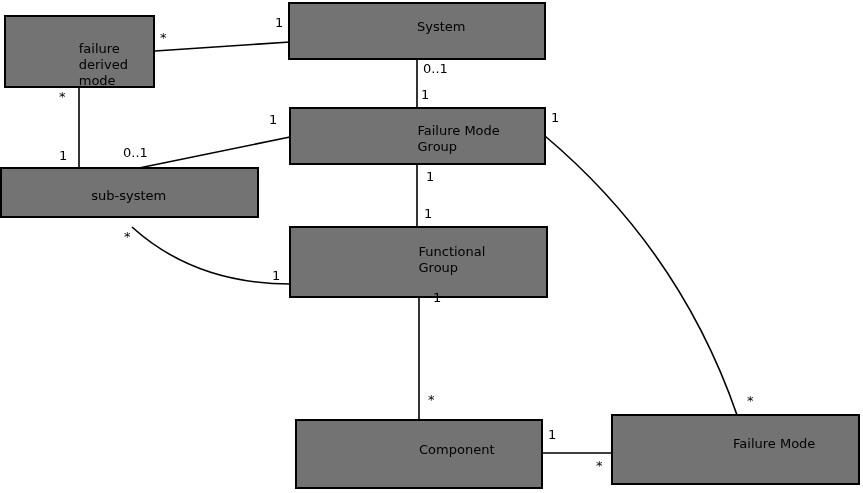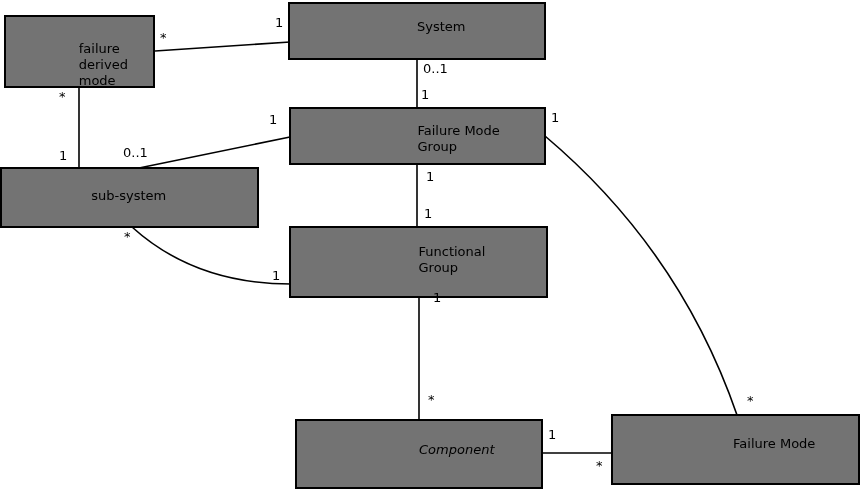--- a/index.html
+++ b/index.html
@@ -43,26 +43,26 @@
     z-index: 2;
     white-space: nowrap;
   }
   
   #n-dfm        { left: 4px;   top: 15px;  width: 151px; height: 73px; }
   #n-dfm .txt   { left: 49.5%; top: 24px; }
   #n-system     { left: 288px; top: 2px;   width: 258px; height: 58px; }
   #n-system .txt{ left: 50%;   top: 15px; }
   #n-fmg        { left: 289px; top: 107px; width: 257px; height: 58px; }
   #n-fmg .txt   { left: 50%;   top: 14px; }
-  #n-subsys     { left: 0px;   top: 167px; width: 259px; height: 61px; }
+  #n-subsys     { left: 0px;   top: 167px; width: 259px; height: 51px; }
   #n-subsys .txt{ left: 35%;   top: 19px; }
   #n-fg         { left: 289px; top: 226px; width: 259px; height: 72px; }
   #n-fg .txt    { left: 50%;   top: 16px; }
   #n-comp       { left: 295px; top: 419px; width: 248px; height: 70px; }
-  #n-comp .txt  { left: 50%;   top: 21px; font-style: italic; }
+  #n-comp .txt  { left: 50%;   top: 21px; }
   #n-fm         { left: 611px; top: 414px; width: 249px; height: 71px; }
   #n-fm .txt    { left: 49%;   top: 20px; }
   
   #m0a { left: 160px; top: 30px; }
   #m0b { left: 275px; top: 15px; }
   #m1a { left: 423px; top: 61px; }
   #m1b { left: 421px; top: 87px; }
   #m2a { left: 59px;  top: 89px; }
   #m2b { left: 59px;  top: 148px; }
   #m3a { left: 123px; top: 145px; }

